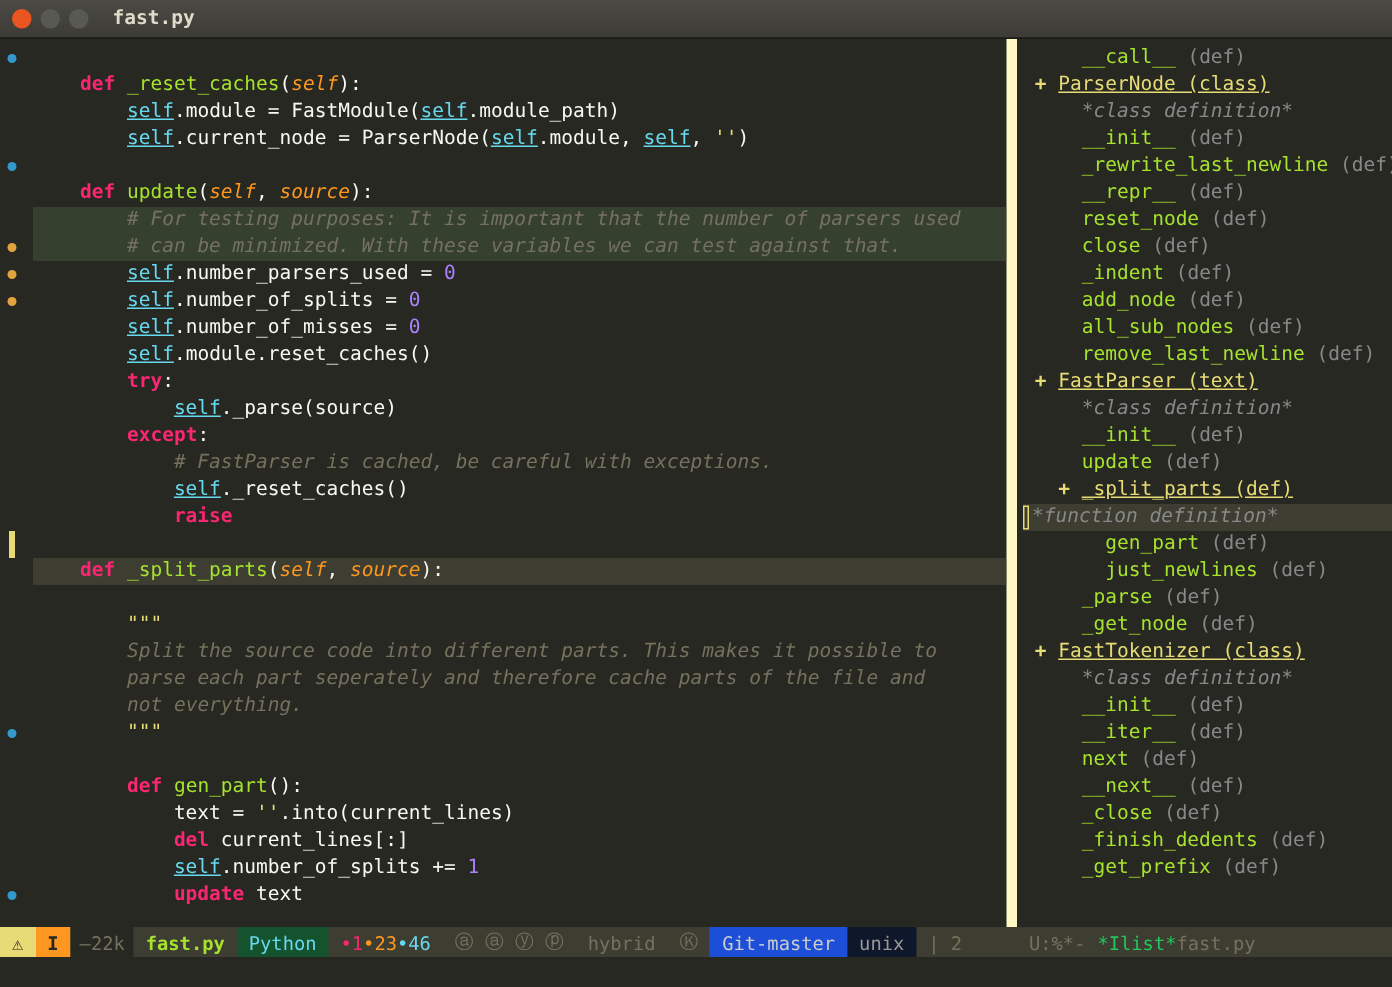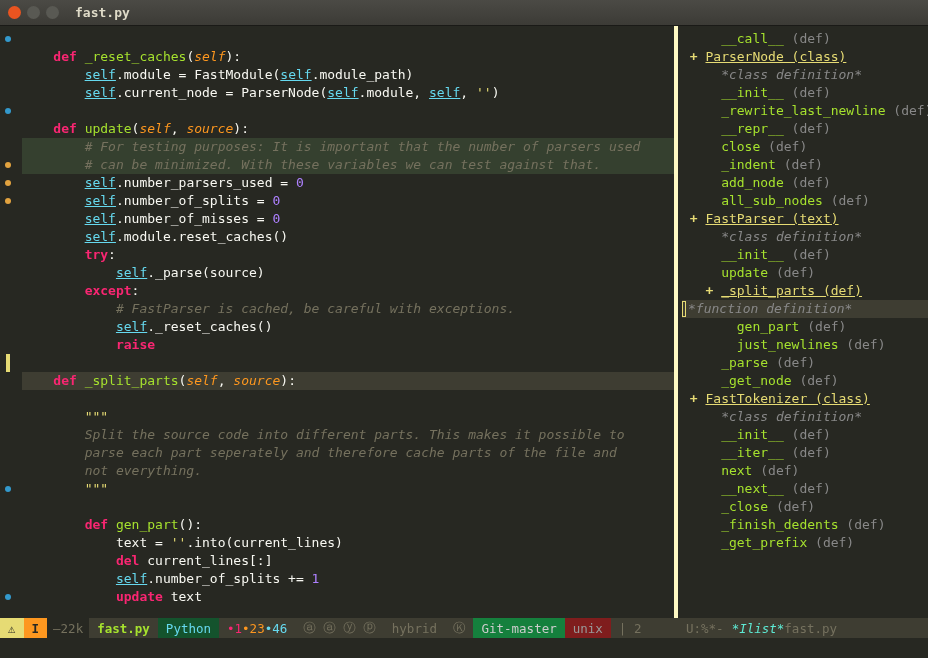--- a/index.html
+++ b/index.html
@@ -34,21 +34,21 @@
 .workspace {
   flex: 1;
   display: flex;
   min-height: 0;
   background: #272822;
 }
 .left-pane {
   flex: 1;
   display: flex;
   overflow: hidden;
-  border-right: 4px solid #fef9c3;
+  border-right: 7px solid #fef9c3;
 }
 .gutter {
   width: 16px;
   background: #272822;
   padding-top: 4px;
 }
 .gutter .mark {
   height: 18px;
   display: flex;
   align-items: center;
@@ -108,21 +108,21 @@
 .ml-seg { padding: 0 8px; height: 100%; display: inline-flex; align-items: center; }
 .ml-warn { background: #e6db74; color: #272822; font-weight: bold; }
 .ml-warn2 { background: #fd971f; color: #272822; font-weight: bold; }
 .ml-sep { background: #272822; color: #75715e; padding: 0 6px; }
 .ml-file { color: #a6e22e; font-weight: bold; }
 .ml-mode { color: #66d9ef; }
 .ml-red { color: #f92672; }
 .ml-orange { color: #fd971f; }
 .ml-blue { color: #66d9ef; }
 .ml-gray { color: #75715e; }
-.ml-ilist { color: #5eead4; font-style: italic; }
+.ml-ilist { color: #22c55e; }
 .minibuf { height: 20px; background: #272822; }
 </style>
 </head>
 <body>
 
 <div class="titlebar">
   <span class="tbtn close"></span>
   <span class="tbtn min"></span>
   <span class="tbtn max"></span>
   <span class="tb-title">fast.py</span>
@@ -219,24 +219,26 @@
     </div>
   </div>
 
   <div class="right-pane">
 <span class="ol-line">     <span class="ol-def">__call__</span><span class="ol-paren"> (def)</span></span>
 <span class="ol-line"> <span class="ol-plus">+</span> <span class="ol-class">ParserNode (class)</span></span>
 <span class="ol-line">     <span class="ol-star">*class definition*</span></span>
 <span class="ol-line">     <span class="ol-def">__init__</span><span class="ol-paren"> (def)</span></span>
 <span class="ol-line">     <span class="ol-def">_rewrite_last_newline</span><span class="ol-paren"> (def)</span></span>
 <span class="ol-line">     <span class="ol-def">__repr__</span><span class="ol-paren"> (def)</span></span>
+<span class="ol-line">     <span class="ol-def">reset_node</span><span class="ol-paren"> (def)</span></span>
 <span class="ol-line">     <span class="ol-def">close</span><span class="ol-paren"> (def)</span></span>
 <span class="ol-line">     <span class="ol-def">_indent</span><span class="ol-paren"> (def)</span></span>
 <span class="ol-line">     <span class="ol-def">add_node</span><span class="ol-paren"> (def)</span></span>
 <span class="ol-line">     <span class="ol-def">all_sub_nodes</span><span class="ol-paren"> (def)</span></span>
+<span class="ol-line">     <span class="ol-def">remove_last_newline</span><span class="ol-paren"> (def)</span></span>
 <span class="ol-line"> <span class="ol-plus">+</span> <span class="ol-class">FastParser (text)</span></span>
 <span class="ol-line">     <span class="ol-star">*class definition*</span></span>
 <span class="ol-line">     <span class="ol-def">__init__</span><span class="ol-paren"> (def)</span></span>
 <span class="ol-line">     <span class="ol-def">update</span><span class="ol-paren"> (def)</span></span>
 <span class="ol-line">   <span class="ol-plus">+</span> <span class="ol-class">_split_parts (def)</span></span>
 <span class="ol-line-hl">
         <span class="ol-cursor"></span>      
         <span class="ol-star">*function definition*</span>
       </span>
 <span class="ol-line">       <span class="ol-def">gen_part</span><span class="ol-paren"> (def)</span></span>
@@ -267,22 +269,22 @@
     <span class="ml-seg ml-file">fast.py</span>
     <span class="ml-seg ml-mode" style="background:#14532d">Python</span>
     <span class="ml-seg">
         <span class="ml-red">•1</span> 
         <span class="ml-orange">•23</span> 
         <span class="ml-blue">•46</span>
       </span>
     <span class="ml-seg ml-gray">ⓐ ⓐ ⓨ ⓟ</span>
     <span class="ml-seg ml-gray">hybrid</span>
     <span class="ml-seg ml-gray">Ⓚ</span>
-    <span class="ml-seg" style="background:#15803d;color:#ccc">Git-master</span>
-    <span class="ml-seg" style="background:#7f1d1d;color:#999">unix</span>
+    <span class="ml-seg" style="background:#1d4ed8;color:#ccc">Git-master</span>
+    <span class="ml-seg" style="background:#0f172a;color:#999">unix</span>
     <span class="ml-seg ml-gray">| 2</span>
   </div>
   <div class="modeline right">
     <span class="ml-seg ml-gray">U:%*- </span>
     <span class="ml-ilist">*Ilist*</span>
     <span class="ml-gray"> fast.py</span>
   </div>
 </div>
 
 <div class="minibuf"></div>

